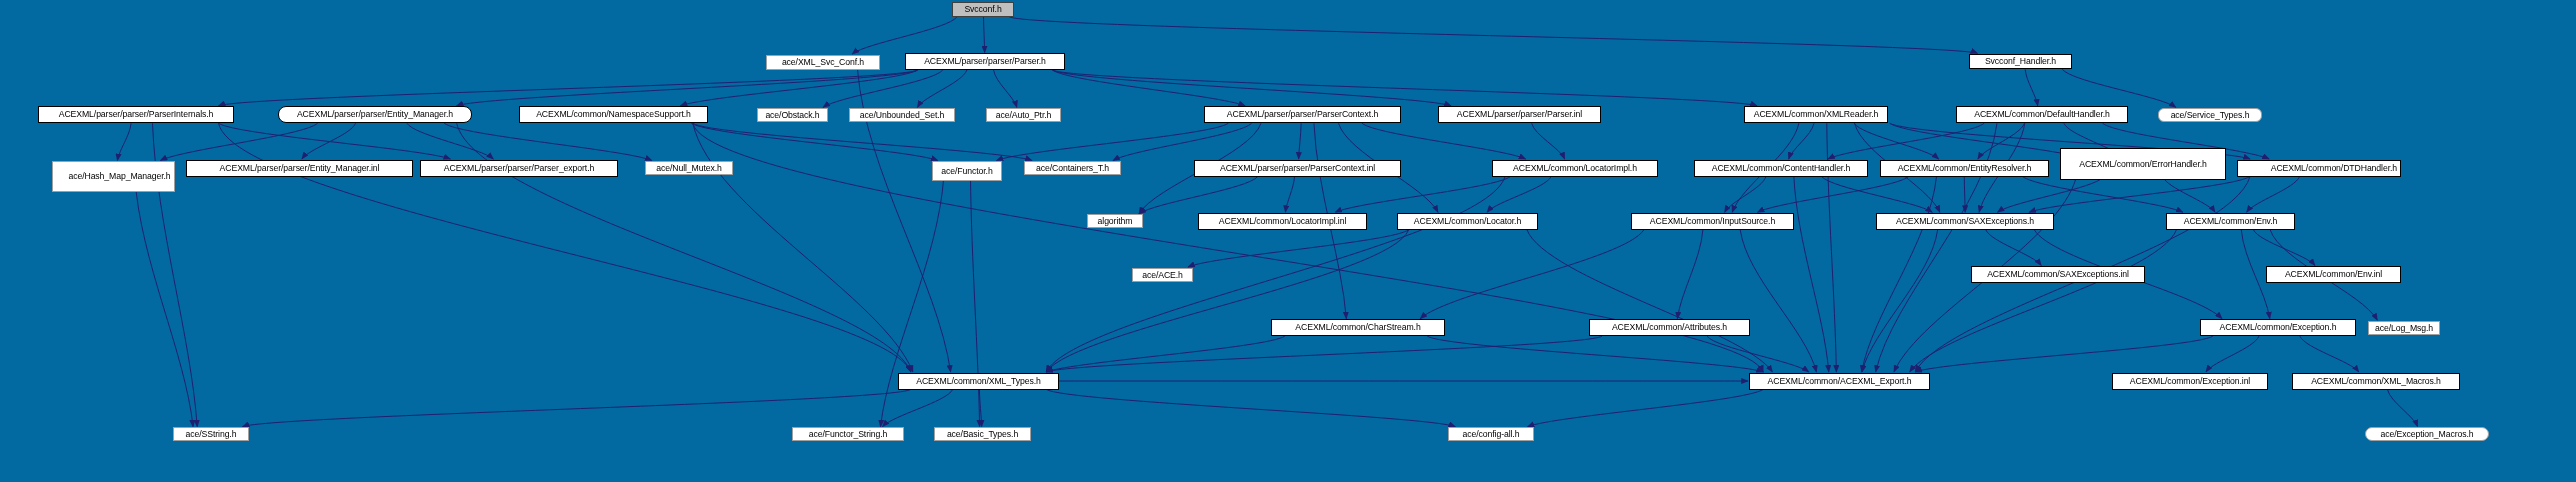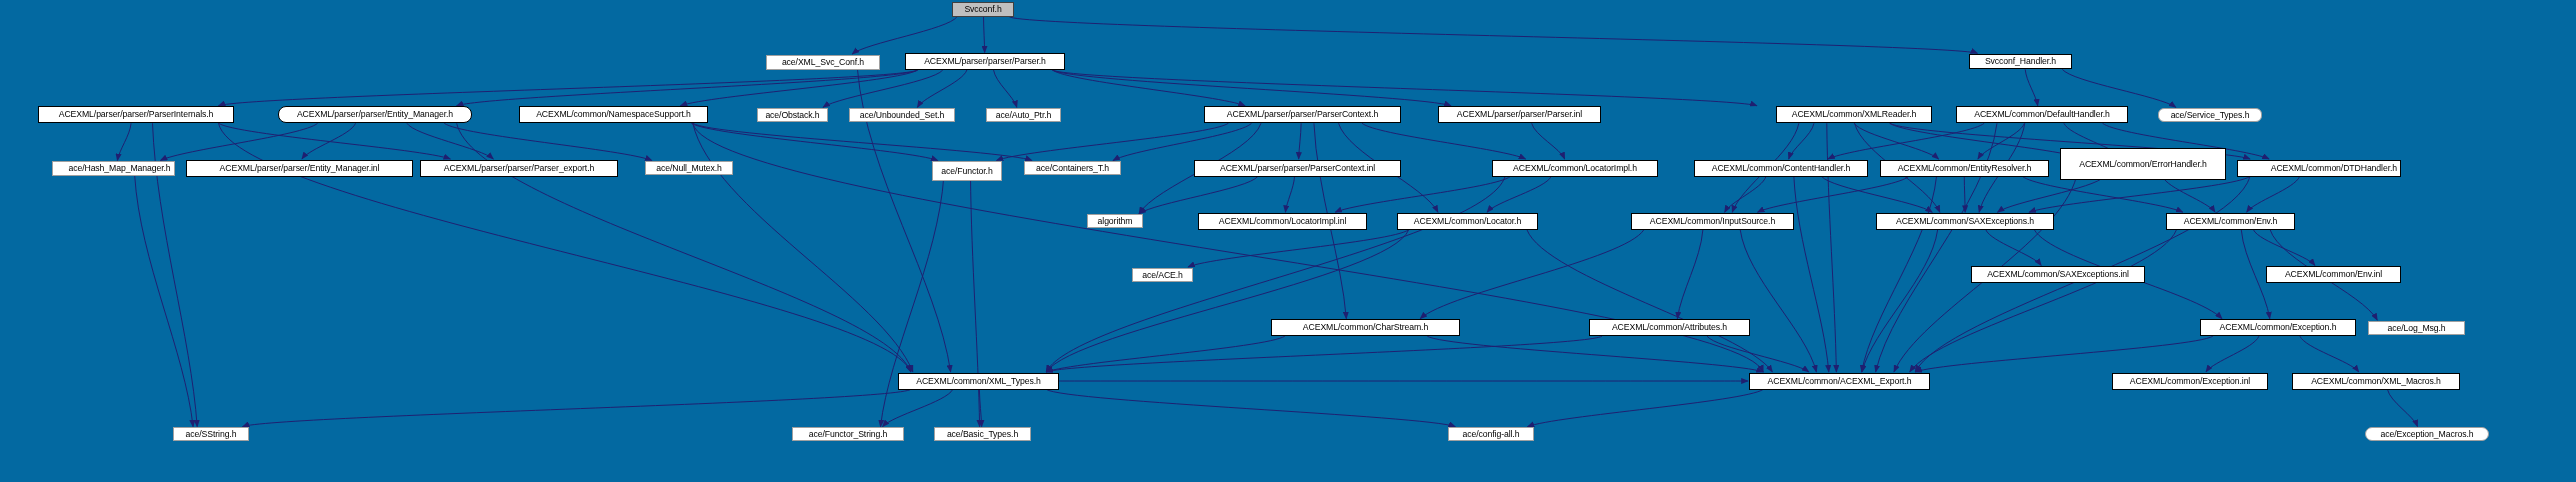--- a/index.html
+++ b/index.html
@@ -164,30 +164,30 @@
       </div>
       <div class="node " style="left: 986px; top: 108px; width: 75px; height: 14.4px;">
         <span>ace/Auto_Ptr.h</span>
       </div>
       <div class="node solid" style="left: 1204px; top: 106px; width: 197px; height: 16.7px;">
         <span>ACEXML/parser/parser/ParserContext.h</span>
       </div>
       <div class="node solid" style="left: 1438px; top: 106px; width: 163px; height: 16.7px;">
         <span>ACEXML/parser/parser/Parser.inl</span>
       </div>
-      <div class="node solid" style="left: 1744px; top: 106px; width: 156px; height: 16.7px; margin-left: 32px;">
+      <div class="node solid" style="left: 1744px; top: 106px; width: 144px; height: 16.7px;">
         <span>ACEXML/common/XMLReader.h</span>
       </div>
       <div class="node solid" style="left: 1956px; top: 106px; width: 172px; height: 16.7px;">
         <span>ACEXML/common/DefaultHandler.h</span>
       </div>
       <div class="node " style="left: 2158px; top: 108px; width: 104px; height: 14.4px; border-radius: 6px;">
         <span>ace/Service_Types.h</span>
       </div>
-      <div class="node " style="left: 52px; top: 161px; width: 123px; height: 15px; padding-left: 12px;">
+      <div class="node " style="left: 52px; top: 161px; width: 123px; height: 31px; padding-left: 12px;">
         <span>ace/Hash_Map_Manager.h</span>
       </div>
       <div class="node solid" style="left: 186px; top: 160px; width: 227px; height: 16.7px;">
         <span>ACEXML/parser/parser/Entity_Manager.inl</span>
       </div>
       <div class="node solid" style="left: 420px; top: 160px; width: 198px; height: 16.7px;">
         <span>ACEXML/parser/parser/Parser_export.h</span>
       </div>
       <div class="node " style="left: 645px; top: 161px; width: 88px; height: 14.4px;">
         <span>ace/Null_Mutex.h</span>
@@ -236,30 +236,30 @@
       </div>
       <div class="node " style="left: 1132px; top: 268px; width: 61px; height: 14.4px;">
         <span>ace/ACE.h</span>
       </div>
       <div class="node solid" style="left: 1971px; top: 266px; width: 174px; height: 16.7px;">
         <span>ACEXML/common/SAXExceptions.inl</span>
       </div>
       <div class="node solid" style="left: 2266px; top: 266px; width: 135px; height: 16.7px;">
         <span>ACEXML/common/Env.inl</span>
       </div>
-      <div class="node solid" style="left: 1271px; top: 319px; width: 189px; height: 16.7px;">
+      <div class="node solid" style="left: 1271px; top: 319px; width: 174px; height: 16.7px;">
         <span>ACEXML/common/CharStream.h</span>
       </div>
       <div class="node solid" style="left: 1589px; top: 319px; width: 161px; height: 16.7px;">
         <span>ACEXML/common/Attributes.h</span>
       </div>
       <div class="node solid" style="left: 2200px; top: 319px; width: 156px; height: 16.7px;">
         <span>ACEXML/common/Exception.h</span>
       </div>
-      <div class="node " style="left: 2368px; top: 321px; width: 97px; height: 14.4px;">
+      <div class="node " style="left: 2368px; top: 321px; width: 72px; height: 14.4px;">
         <span>ace/Log_Msg.h</span>
       </div>
       <div class="node solid" style="left: 898px; top: 373px; width: 161px; height: 16.7px;">
         <span>ACEXML/common/XML_Types.h</span>
       </div>
       <div class="node solid" style="left: 1749px; top: 373px; width: 181px; height: 16.7px;">
         <span>ACEXML/common/ACEXML_Export.h</span>
       </div>
       <div class="node solid" style="left: 2112px; top: 373px; width: 156px; height: 16.7px;">
         <span>ACEXML/common/Exception.inl</span>

